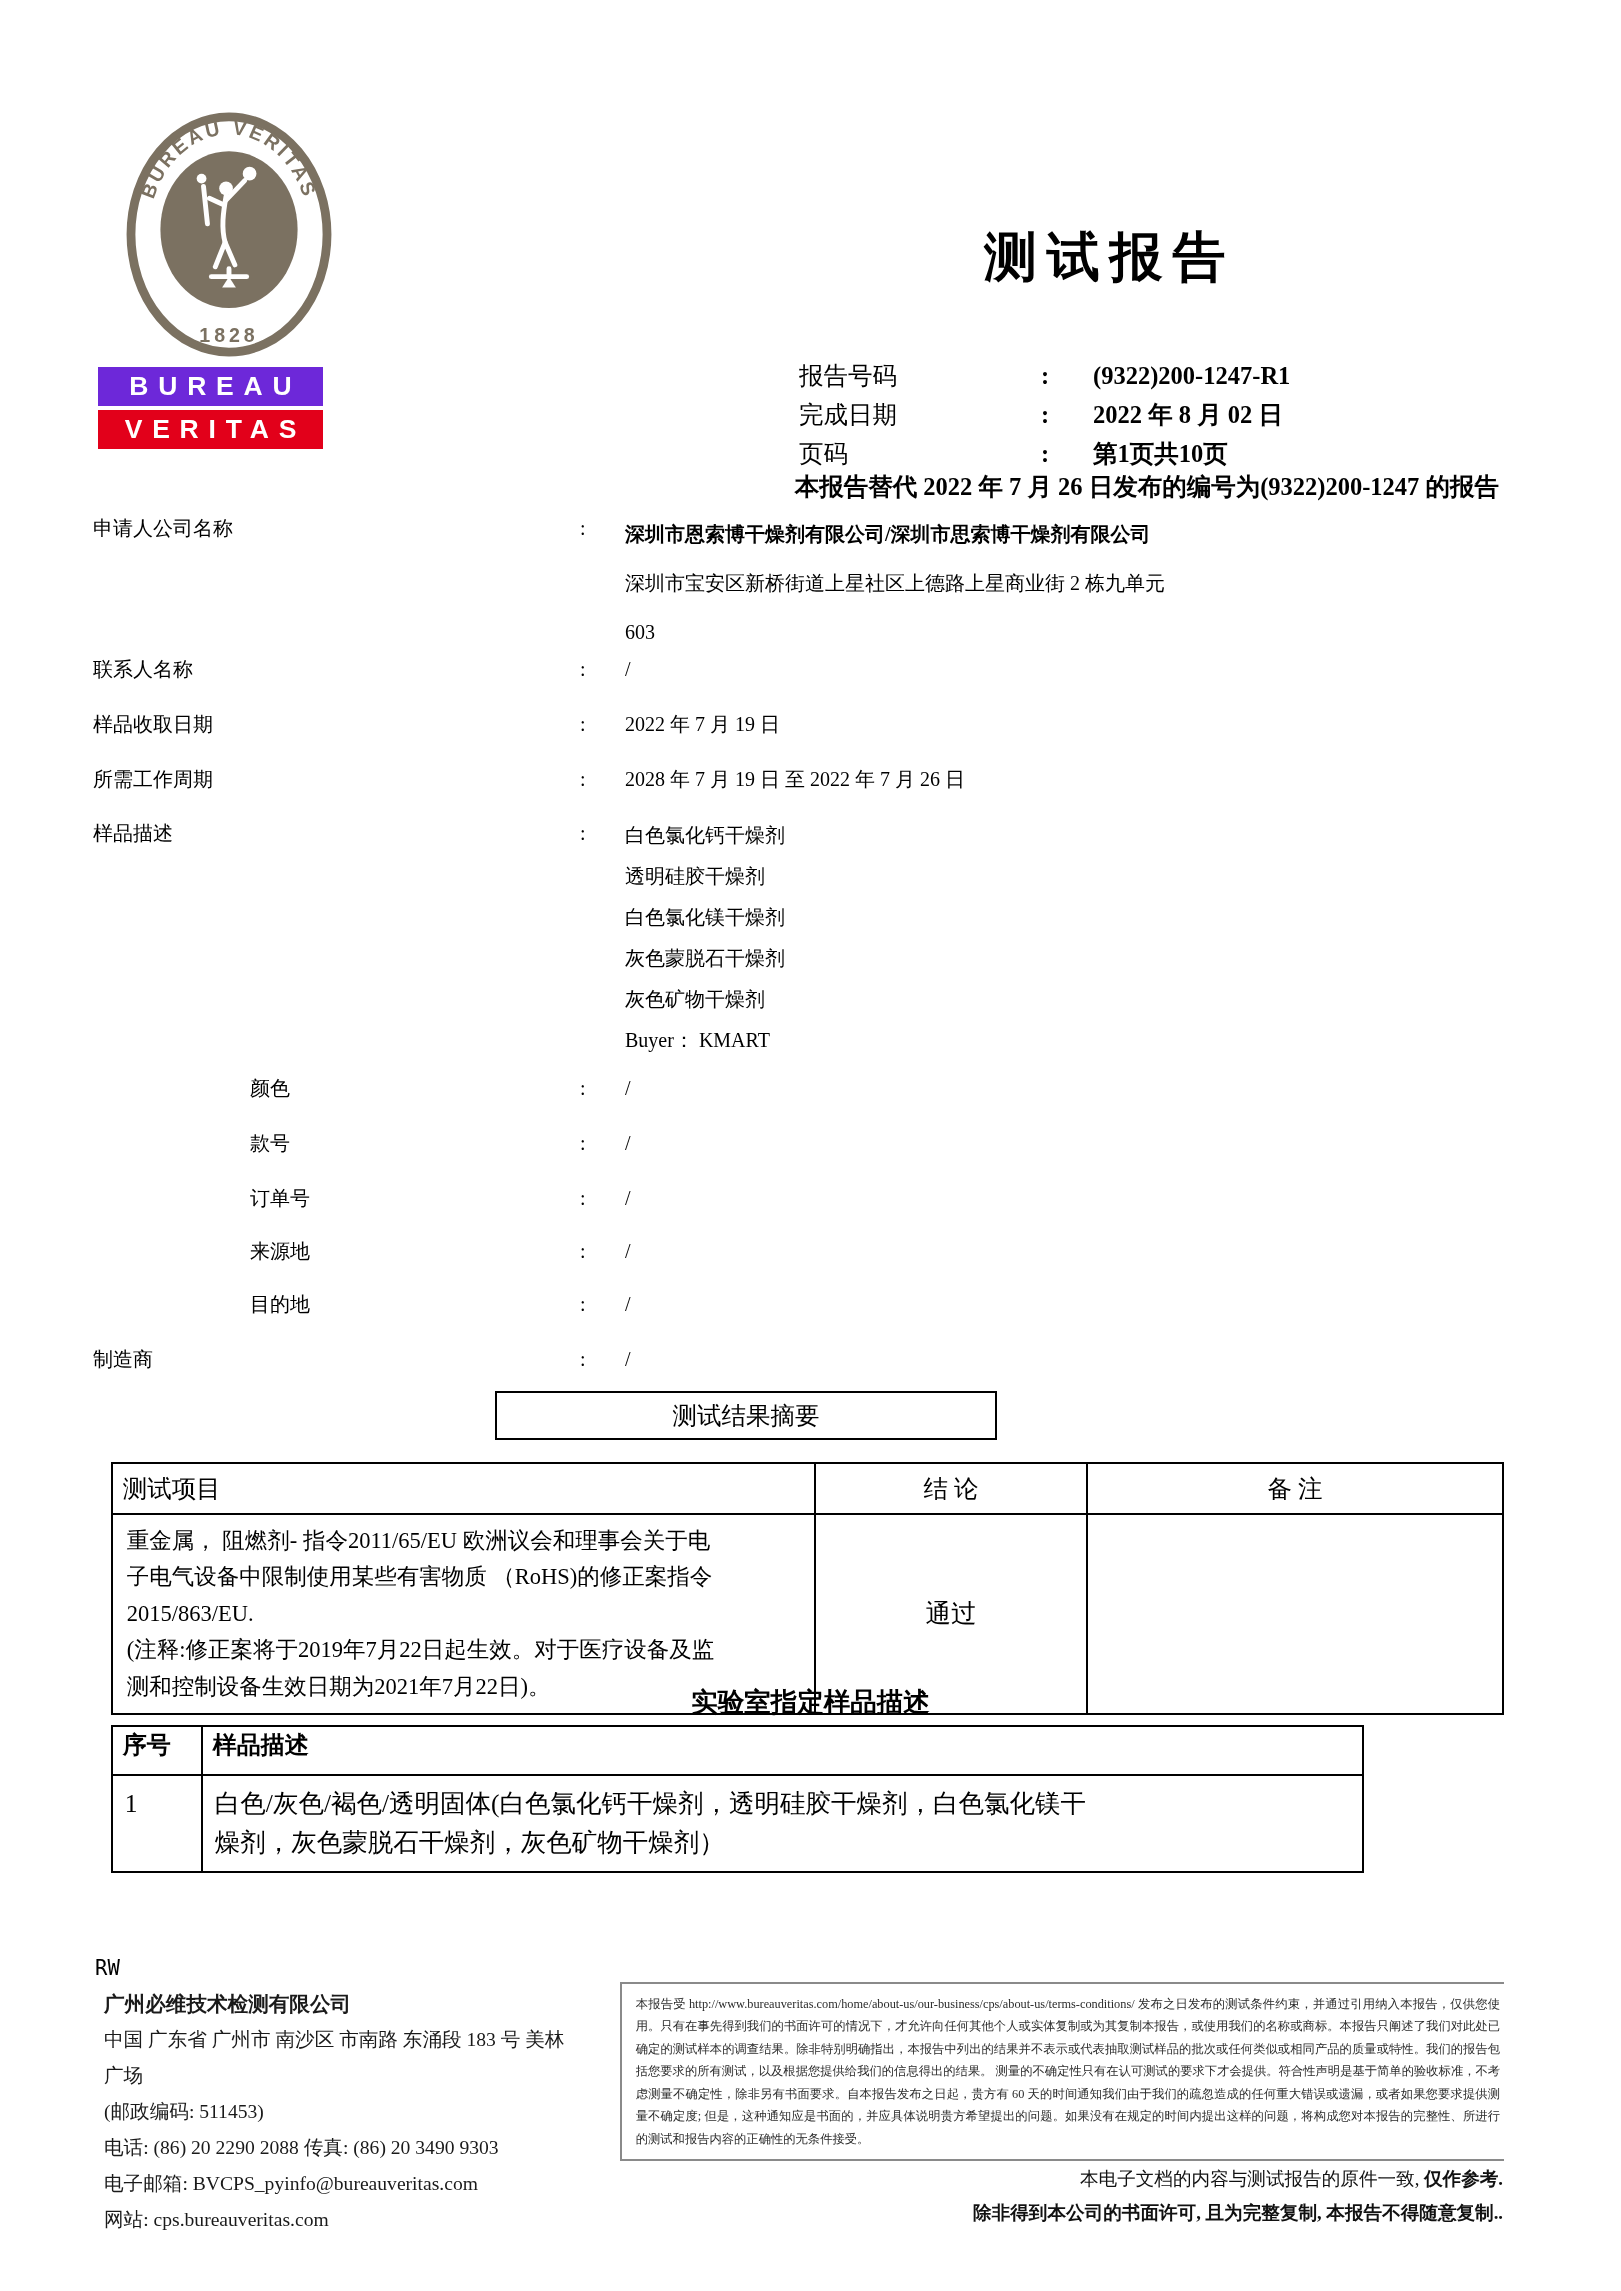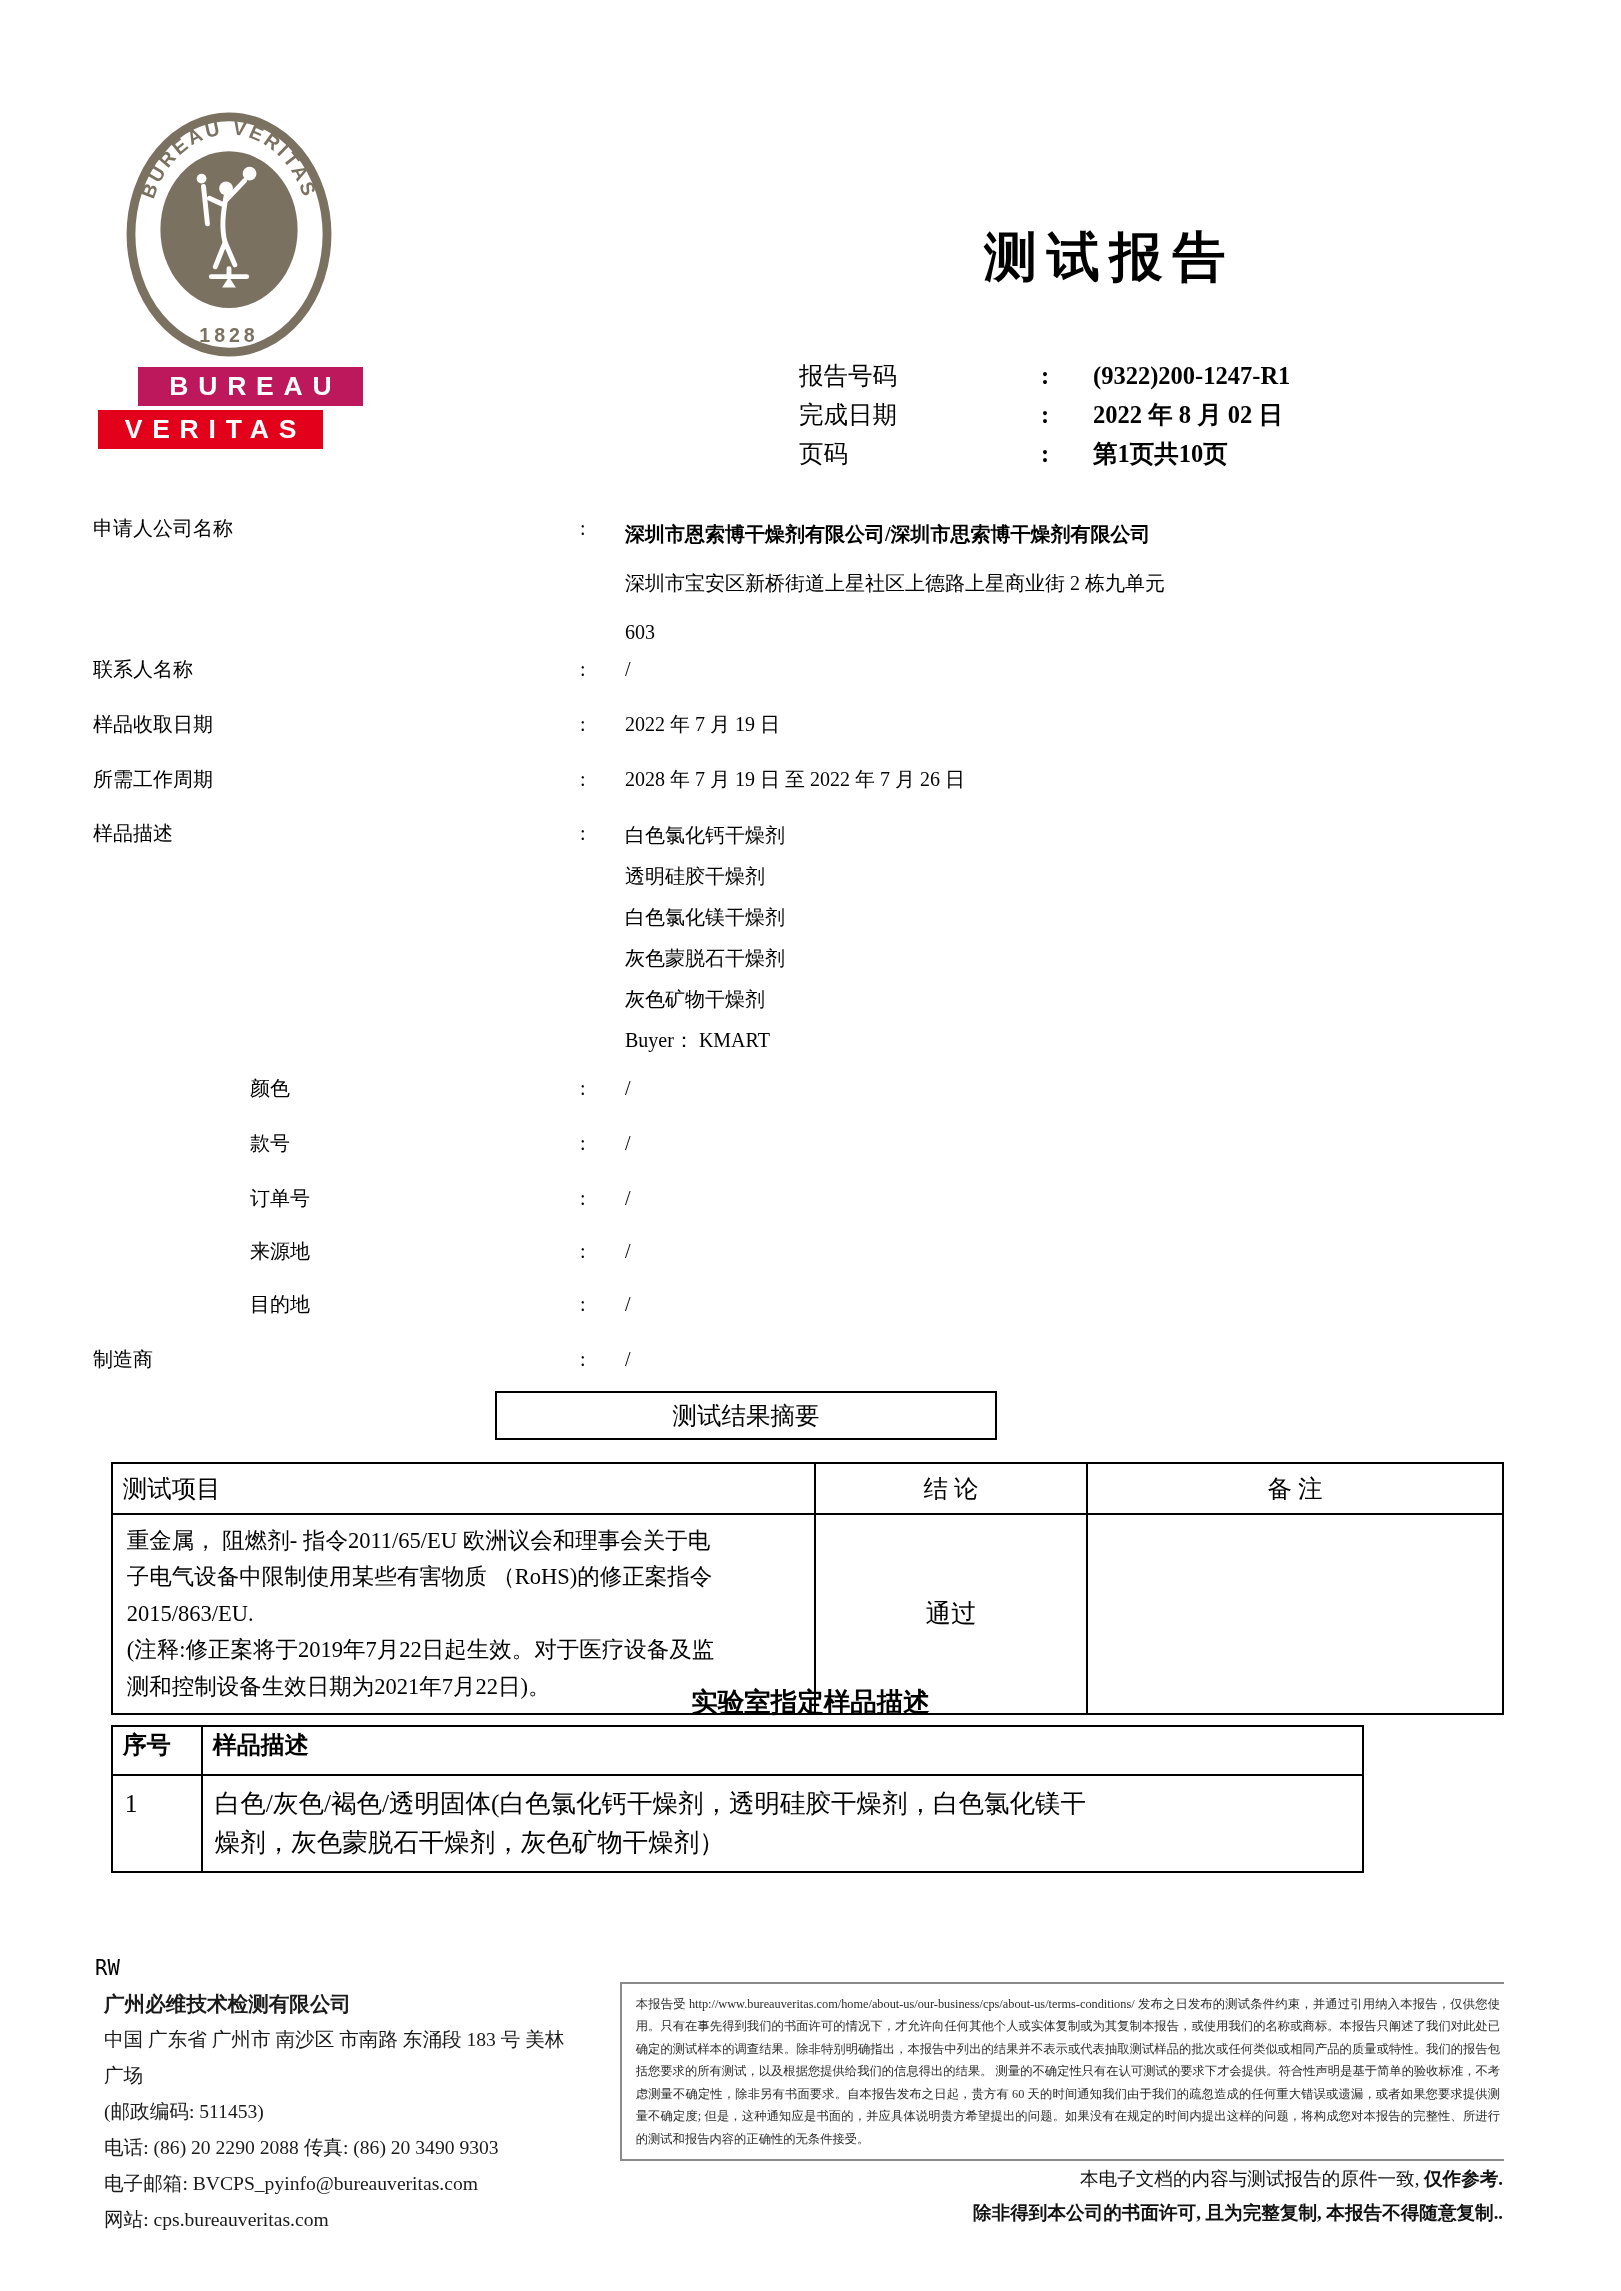--- a/index.html
+++ b/index.html
@@ -5,21 +5,21 @@
   html,body{margin:0;padding:0;background:#e8e8e8;}
   .page{position:relative;width:1621px;height:2292px;background:#ffffff;margin:0 auto;
         font-family:"Liberation Serif","DejaVu Serif",serif;color:#000;overflow:hidden;}
 
   
   .logo{position:absolute;left:98px;top:110px;width:225px;}
   .emblem{display:block;margin-left:27.4px;}
   .bar{width:225px;height:39px;margin-top:3.9px;display:flex;align-items:center;justify-content:center;
        font-family:"Liberation Sans","DejaVu Sans",sans-serif;font-weight:bold;font-size:26.5px;
        letter-spacing:9.8px;color:#fff;padding-left:9.8px;box-sizing:border-box;}
-  .bar.bureau{background:#be185d;margin-top:9.8px;margin-left:40px;}
+  .bar.bureau{background:#6d28d9;margin-top:9.8px;}
   .bar.veritas{background:#e2001a;}
 
   
   .doc-title{position:absolute;left:984px;top:222px;font-size:53px;font-weight:bold;letter-spacing:9.8px;}
 
   
   .mrow{position:absolute;left:799px;display:flex;font-size:24.5px;line-height:39px;}
   .mrow .lbl{width:242px;}
   .mrow .col{width:52px;font-weight:bold;}
   .mrow .val{font-weight:bold;white-space:nowrap;}
@@ -113,20 +113,21 @@
       <span class="lbl">完成日期</span>
       <span class="col">:</span>
       <span class="val">2022 年 8 月 02 日</span>
     </div>
     <div class="mrow" style="top:434px">
       <span class="lbl">页码</span>
       <span class="col">:</span>
       <span class="val">第1页共10页</span>
     </div>
   </div>
+  <div class="replacement">本报告替代 2022 年 7 月 26 日发布的编号为(9322)200-1247 的报告</div>
 
   <div class="frow" style="top:510px">
     <span class="lbl">申请人公司名称</span>
     <span class="col">:</span>
     <div class="val val-multi" style="white-space:normal">
       <div class="bold">深圳市恩索博干燥剂有限公司/深圳市思索博干燥剂有限公司</div>
       <div>深圳市宝安区新桥街道上星社区上德路上星商业街 2 栋九单元</div>
       <div>603</div>
     </div>
   </div>

